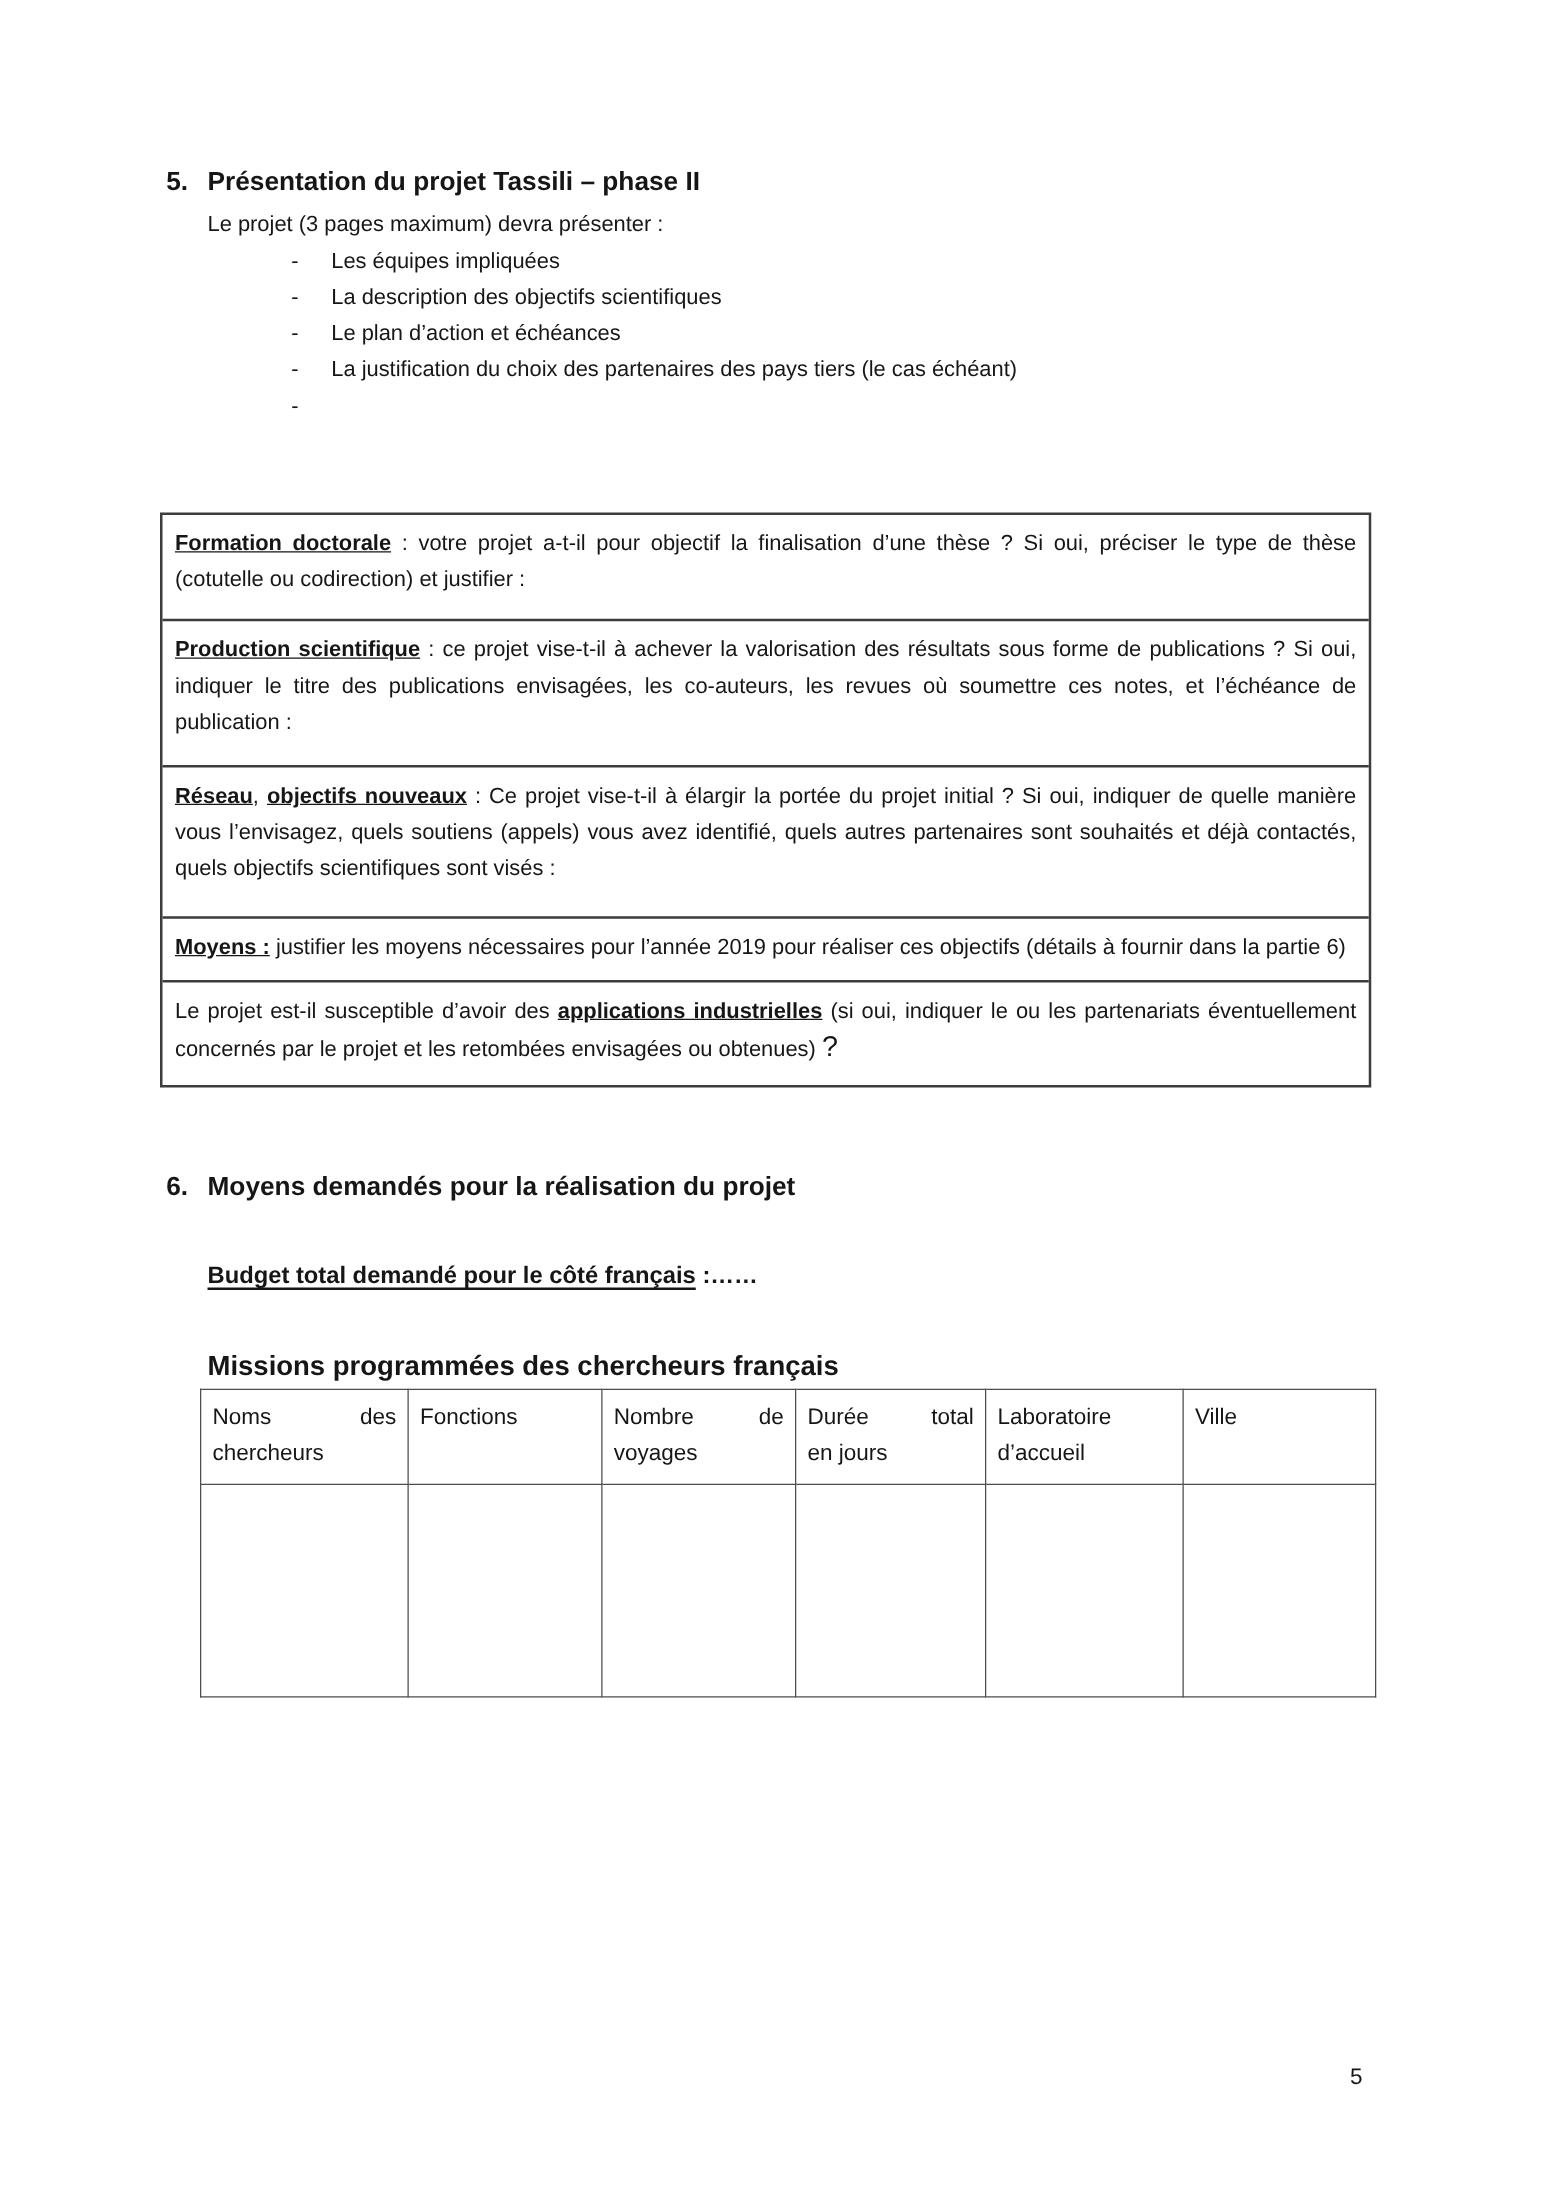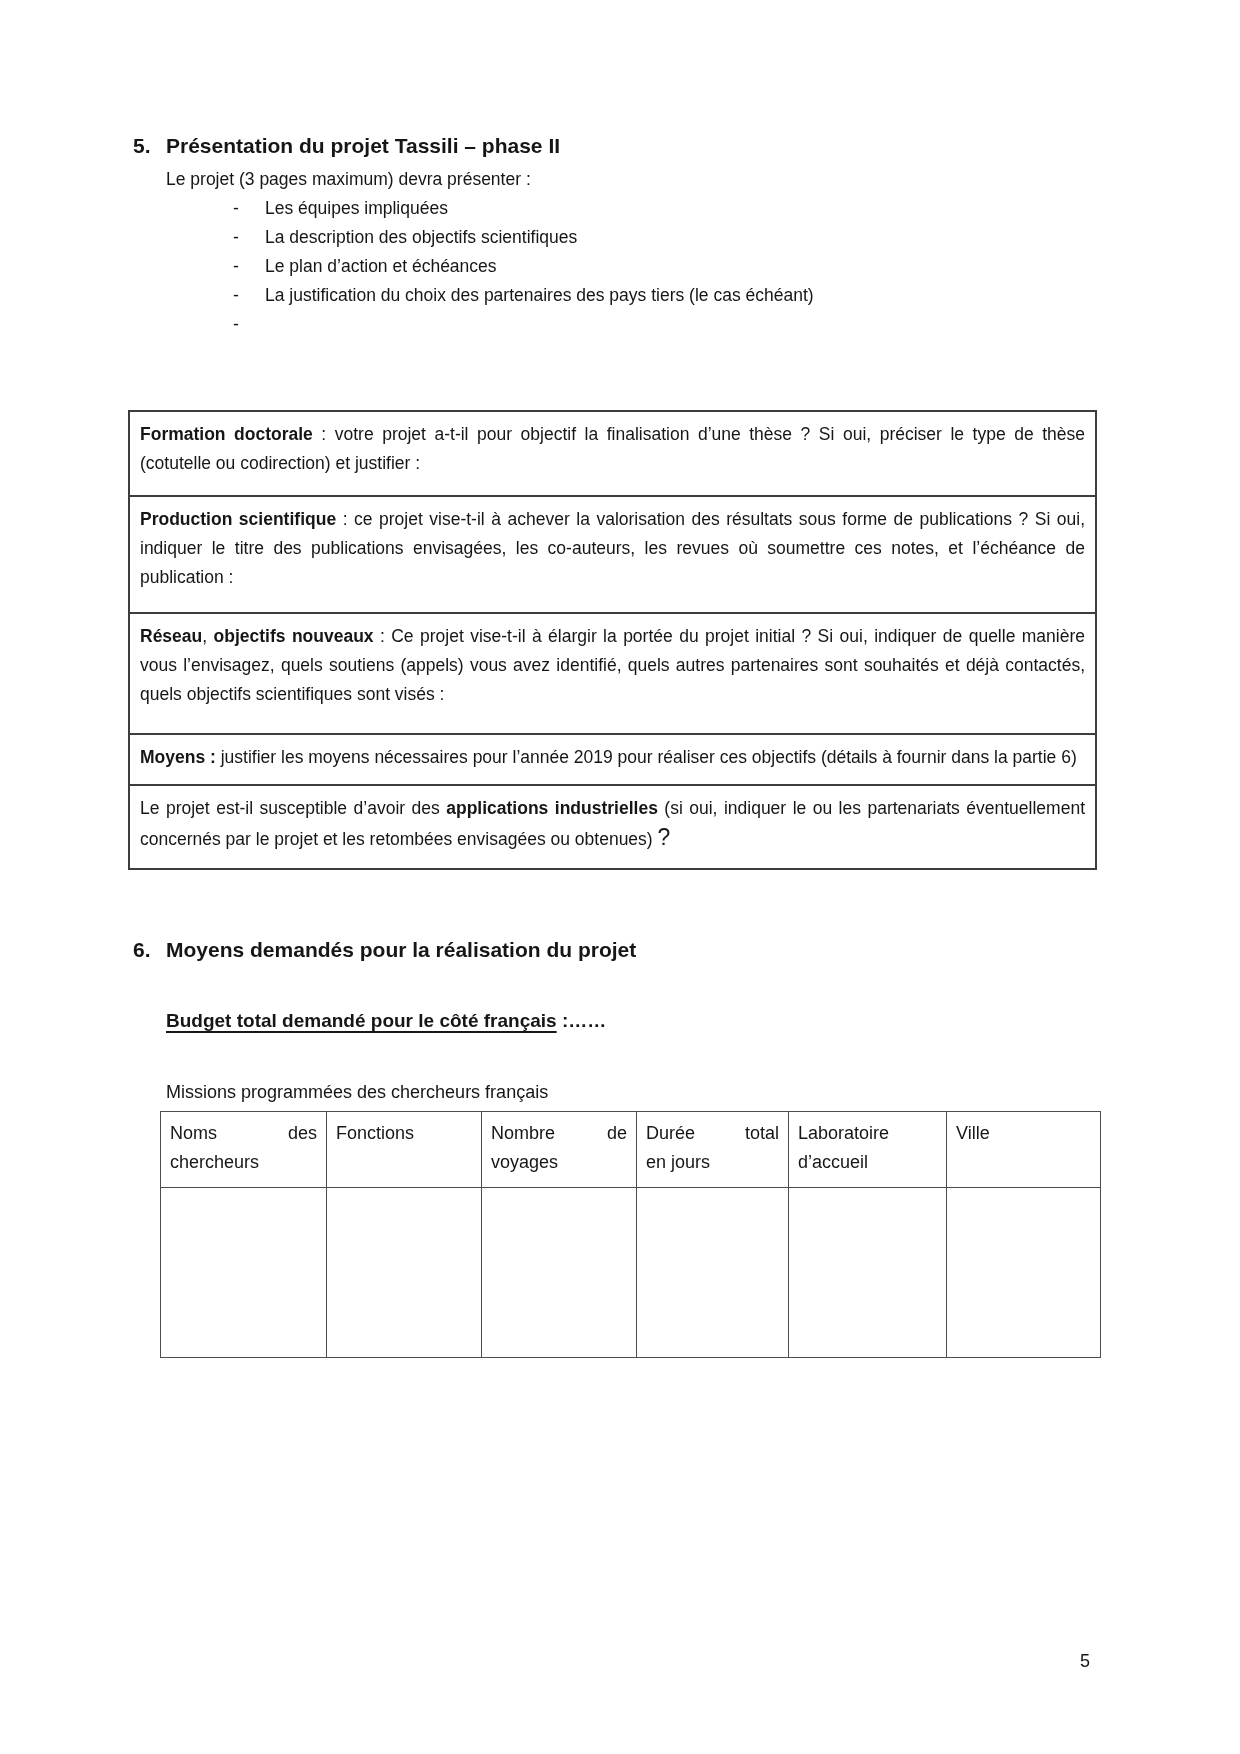--- a/index.html
+++ b/index.html
@@ -37,30 +37,30 @@
   .qrow {
     padding:8px 10px 17px 10px;
     font-size:17.5px; line-height:29px;
     text-align:justify;
   }
   .qrow + .qrow { border-top:2px solid #3d3d3d; }
   .qrow-2 { padding-bottom:20px; }
   .qrow-3 { padding-bottom:24px; }
   .qrow-4 { padding-bottom:12px; }
   .qrow-5 { padding-bottom:14px; }
-  .b { font-weight:bold; }
+  .b { font-weight:bold;text-decoration:underline; }
   .q-big { font-size:23px; }
   .budget {
     margin:44px 0 0 166px;
     font-size:19px; font-weight:bold; line-height:26px;
   }
   .budget-u { text-decoration:underline; text-decoration-thickness:1.5px; text-underline-offset:4px; }
   .missions-title {
     margin:46px 0 0 166px;
-    font-size:18px; font-weight:normal; line-height:25px;
+    font-size:22px; font-weight:bold; line-height:25px;
   }
   table.missions {
     margin:6px 0 0 160px;
     width:940px;
     border-collapse:collapse;
     table-layout:fixed;
   }
   table.missions th, table.missions td {
     border:1.5px solid #4d4d4d;
     vertical-align:top;

